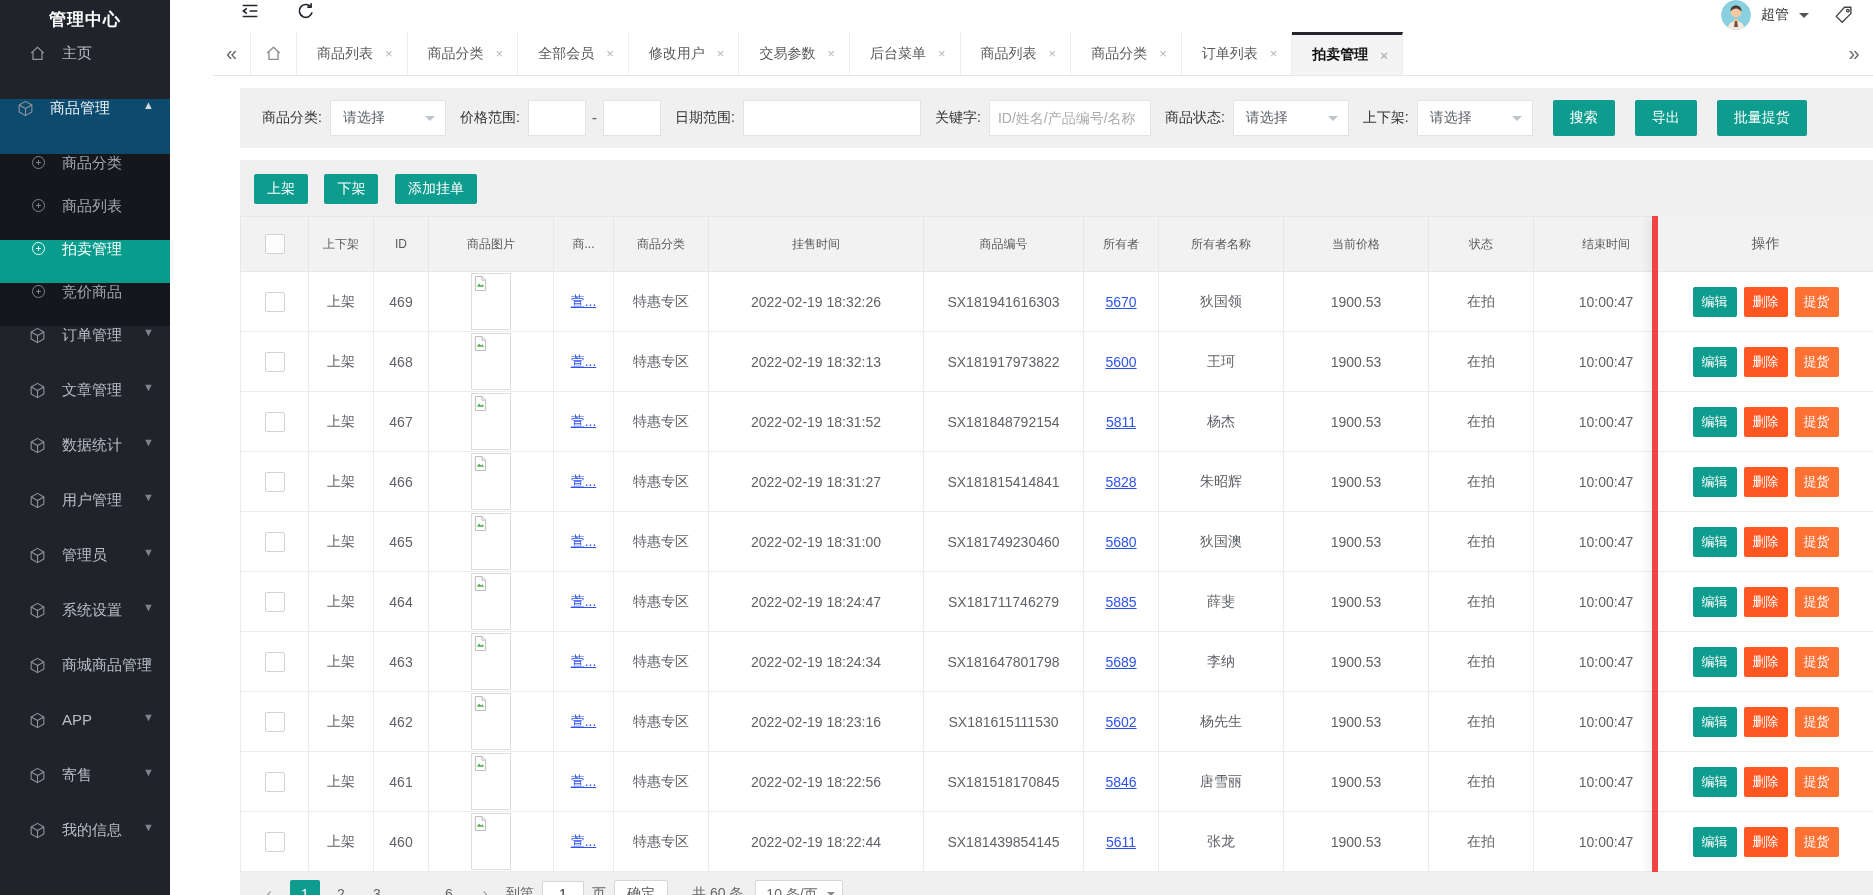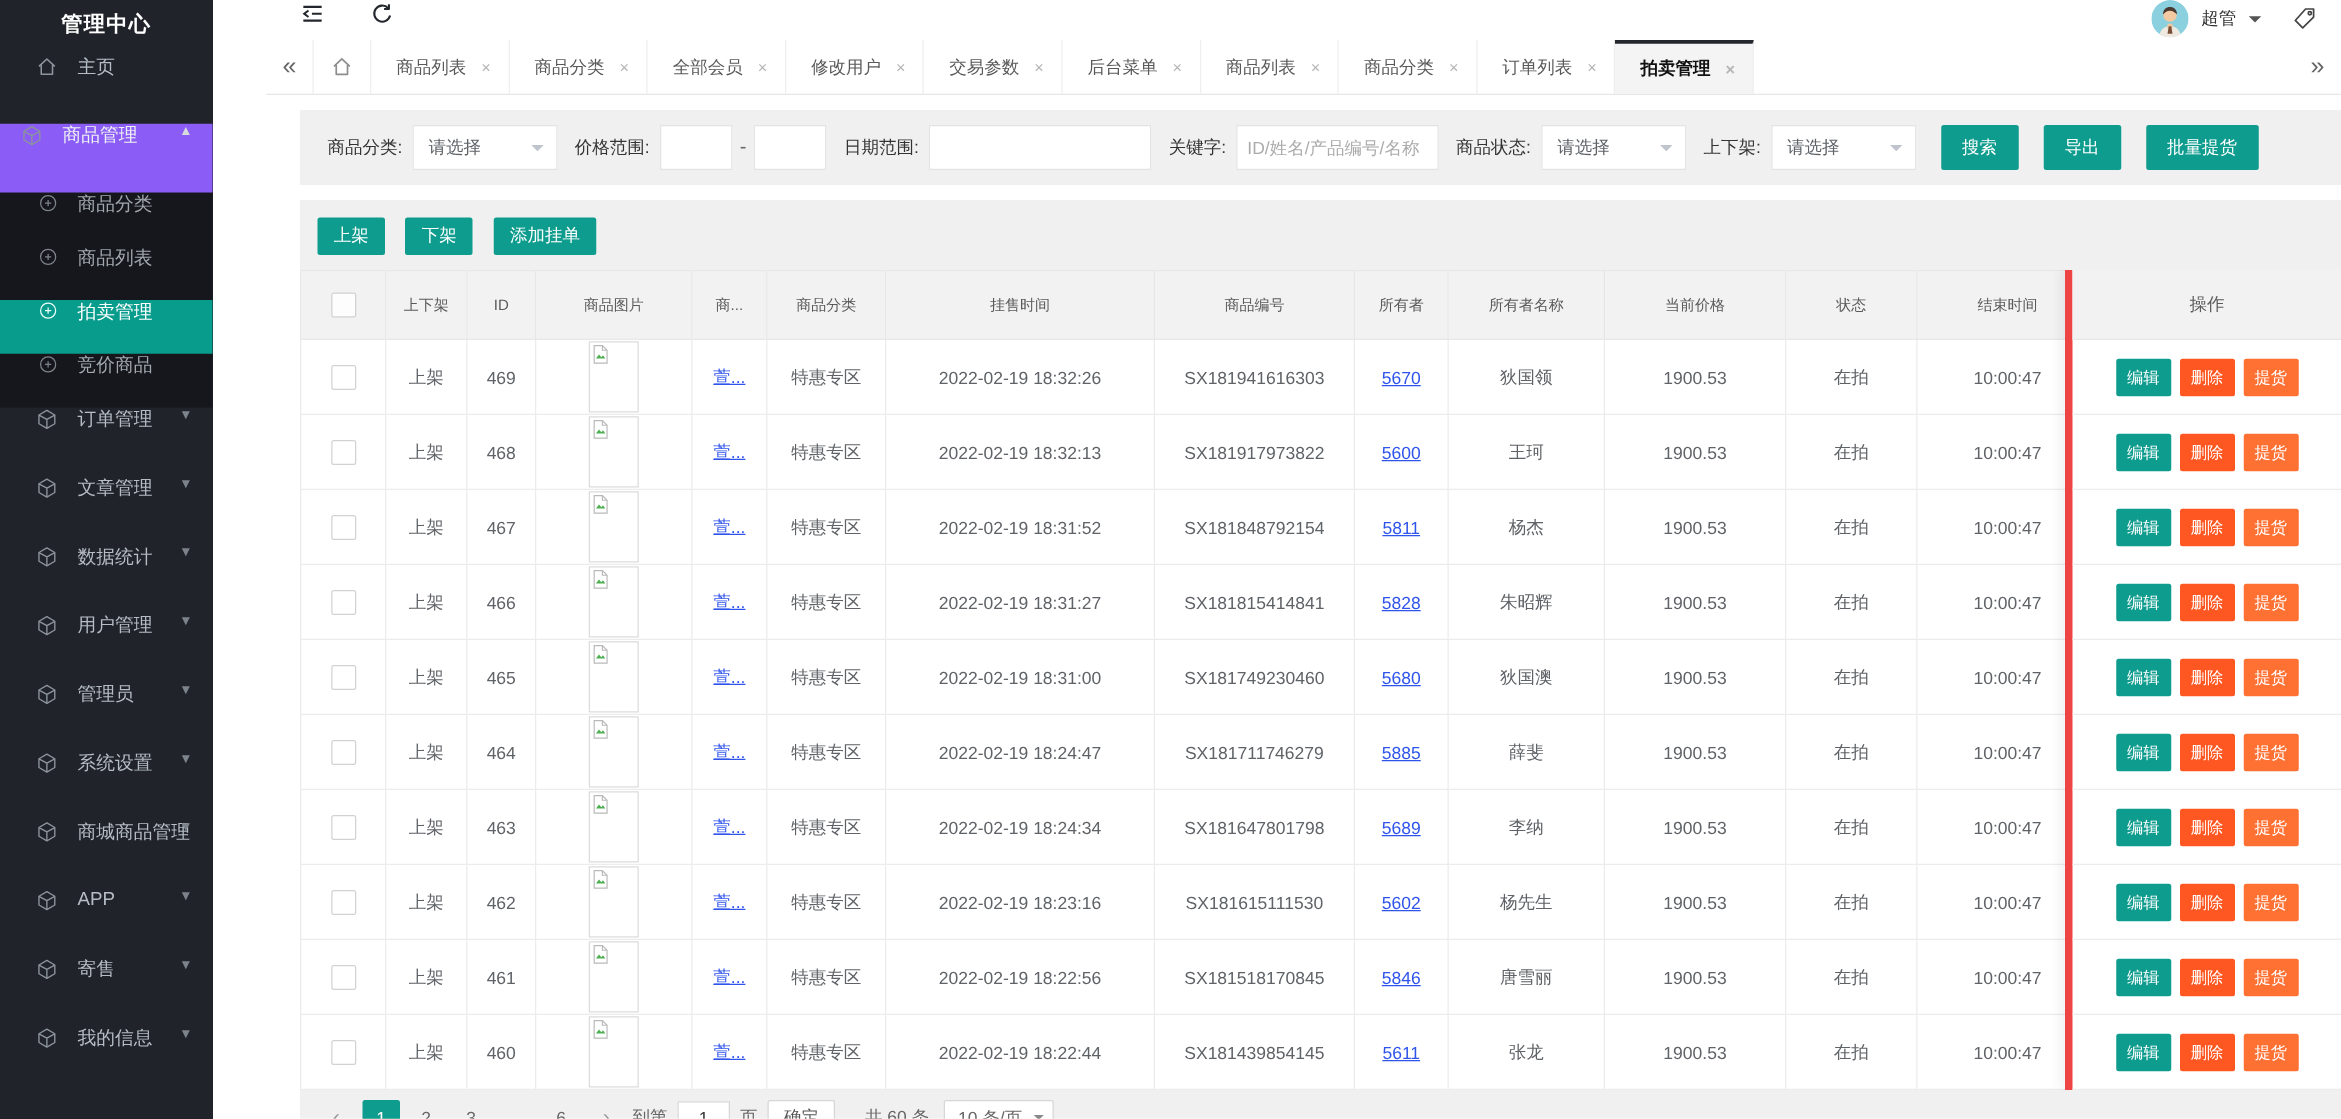--- a/index.html
+++ b/index.html
@@ -6,21 +6,21 @@
   html,body { width:1873px; height:895px; overflow:hidden; background:#fff;
     font-family:"Liberation Sans","DejaVu Sans",sans-serif; }
 
   
   .sidebar { position:fixed; left:0; top:0; width:170px; height:895px; background:#20232A; z-index:30; }
   .side-title { height:44px; line-height:40px; text-align:center; color:#fff; font-size:17px; font-weight:bold; letter-spacing:1px; }
   .side-item { position:relative; height:55px; display:flex; align-items:flex-start; padding-left:28px; color:#b6bdc5; font-size:15px; cursor:pointer; }
   .side-item .mi { width:19px; height:19px; margin-right:15px; color:#8d949c; flex:none; }
   .side-item .mi svg { width:100%; height:100%; }
   .side-item .chev { position:absolute; right:16px; font-size:11px; color:#7d838b; }
-  .side-item.parent-open { background:#8b5cf6; color:#eef1f4;padding-left:16px; }
+  .side-item.parent-open { background:#0c4a6e; color:#eef1f4;padding-left:16px; }
   .side-item.parent-open .chev { color:#d7dadd; }
   .side-sub { background:#15171C; }
   .side-sub .side-item { height:43px; padding-left:30px; font-size:15px; color:#a2a8af; }
   .side-sub .side-item .mi { width:17px; height:17px; color:#7e848b; }
   .side-sub .side-item.active { background:#089C8D; color:#fff; }
   .side-sub .side-item.active .mi { color:#e8fffb; }
 
   
   .main { margin-left:213px; }
   .topbar { height:32px; background:#fff; display:flex; align-items:flex-start; padding:0 18px 0 26px; }

